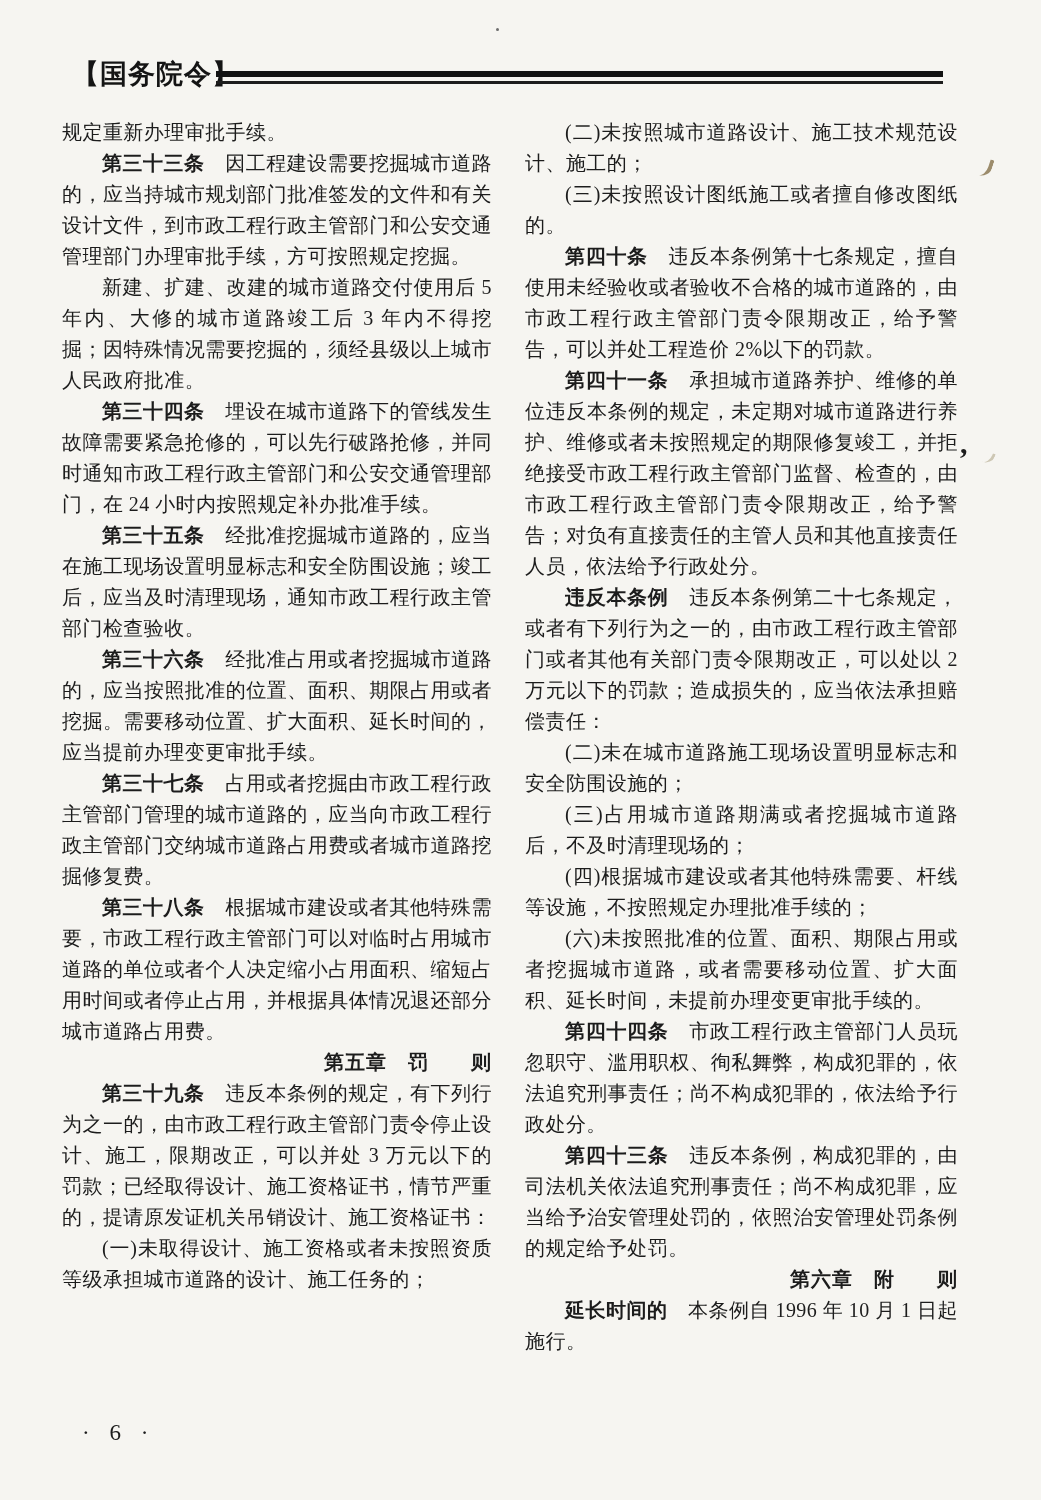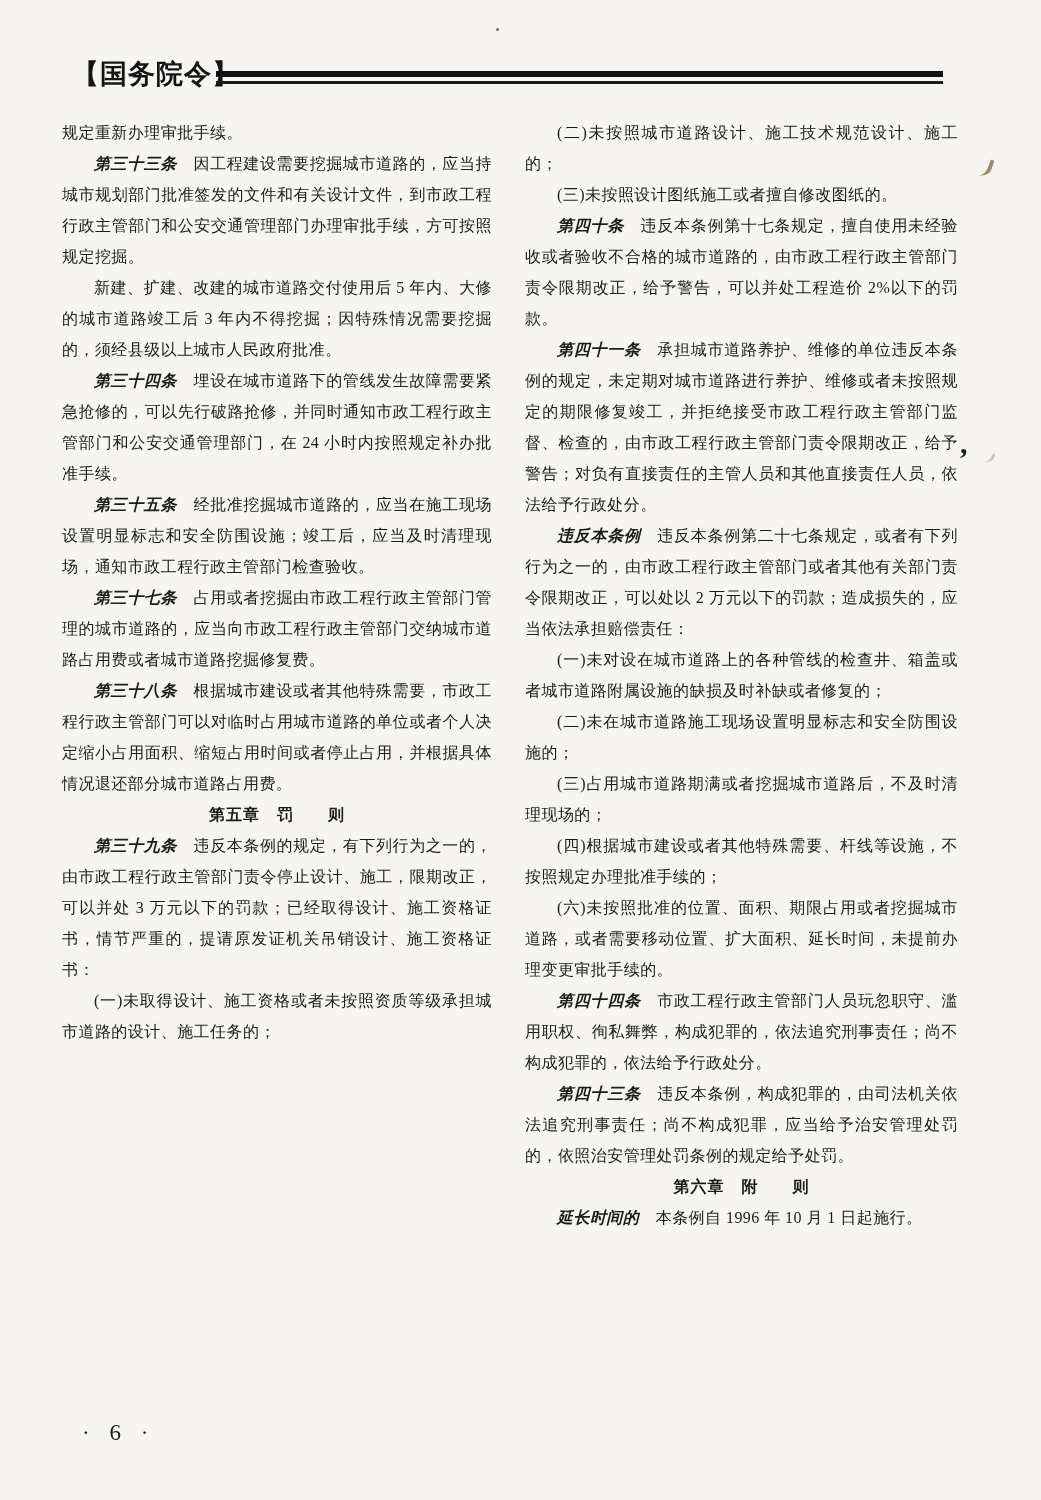--- a/index.html
+++ b/index.html
@@ -31,34 +31,34 @@
   }
   
   .columns {
     position: absolute; left: 62px; top: 117px;
     width: 896px; display: flex; gap: 33px;
   }
   .col { width: 430px; }
   .col-right { width: 433px; }
   .para {
     margin: 0;
-    font-size: 16px;
+    font-size: 20px;
     line-height: 31px;
     letter-spacing: 0.45px;
     text-align: justify;
     text-justify: inter-character;
     text-indent: 2em;
     color: #1c1c1c;
   }
   .para.cont { text-indent: 0; }
   .para.chapter {
-    text-indent: 0; text-align: center;
+    text-indent: 0; text-align: right;
     font-weight: 700; letter-spacing: 1px;
   }
-  .para .lead { font-weight: 700; font-style: italic; }
+  .para .lead { font-weight: 700; }
   
   .page-number {
     position: absolute; left: 82px; top: 1420px;
     font-size: 23px; letter-spacing: 7px; color: #1c1c1c;
   }
   
   .artifact-curl {
     position: absolute; left: 979px; top: 158px;
     width: 9px; height: 19px;
     border-right: 4px solid #8d7a55;
@@ -95,33 +95,33 @@
   <div class="rule-thick"></div>
   <div class="rule-thin"></div>
 
   <main class="columns">
     <section class="col col-left" id="col-left">
         <p class="para cont">规定重新办理审批手续。</p>
         <p class="para body"><span class="lead">第三十三条</span>　因工程建设需要挖掘城市道路的，应当持城市规划部门批准签发的文件和有关设计文件，到市政工程行政主管部门和公安交通管理部门办理审批手续，方可按照规定挖掘。</p>
         <p class="para body">新建、扩建、改建的城市道路交付使用后 5 年内、大修的城市道路竣工后 3 年内不得挖掘；因特殊情况需要挖掘的，须经县级以上城市人民政府批准。</p>
         <p class="para body"><span class="lead">第三十四条</span>　埋设在城市道路下的管线发生故障需要紧急抢修的，可以先行破路抢修，并同时通知市政工程行政主管部门和公安交通管理部门，在 24 小时内按照规定补办批准手续。</p>
         <p class="para body"><span class="lead">第三十五条</span>　经批准挖掘城市道路的，应当在施工现场设置明显标志和安全防围设施；竣工后，应当及时清理现场，通知市政工程行政主管部门检查验收。</p>
+        <p class="para body"><span class="lead">第三十六条</span>　经批准占用或者挖掘城市道路的，应当按照批准的位置、面积、期限占用或者挖掘。需要移动位置、扩大面积、延长时间的，应当提前办理变更审批手续。</p>
         <p class="para body"><span class="lead">第三十七条</span>　占用或者挖掘由市政工程行政主管部门管理的城市道路的，应当向市政工程行政主管部门交纳城市道路占用费或者城市道路挖掘修复费。</p>
         <p class="para body"><span class="lead">第三十八条</span>　根据城市建设或者其他特殊需要，市政工程行政主管部门可以对临时占用城市道路的单位或者个人决定缩小占用面积、缩短占用时间或者停止占用，并根据具体情况退还部分城市道路占用费。</p>
         <p class="para chapter">第五章　罚　　则</p>
         <p class="para body"><span class="lead">第三十九条</span>　违反本条例的规定，有下列行为之一的，由市政工程行政主管部门责令停止设计、施工，限期改正，可以并处 3 万元以下的罚款；已经取得设计、施工资格证书，情节严重的，提请原发证机关吊销设计、施工资格证书：</p>
         <p class="para body">(一)未取得设计、施工资格或者未按照资质等级承担城市道路的设计、施工任务的；</p>
       </section>
     <section class="col col-right" id="col-right">
         <p class="para body">(二)未按照城市道路设计、施工技术规范设计、施工的；</p>
         <p class="para body">(三)未按照设计图纸施工或者擅自修改图纸的。</p>
         <p class="para body"><span class="lead">第四十条</span>　违反本条例第十七条规定，擅自使用未经验收或者验收不合格的城市道路的，由市政工程行政主管部门责令限期改正，给予警告，可以并处工程造价 2%以下的罚款。</p>
         <p class="para body"><span class="lead">第四十一条</span>　承担城市道路养护、维修的单位违反本条例的规定，未定期对城市道路进行养护、维修或者未按照规定的期限修复竣工，并拒绝接受市政工程行政主管部门监督、检查的，由市政工程行政主管部门责令限期改正，给予警告；对负有直接责任的主管人员和其他直接责任人员，依法给予行政处分。</p>
         <p class="para body"><span class="lead">违反本条例</span>　违反本条例第二十七条规定，或者有下列行为之一的，由市政工程行政主管部门或者其他有关部门责令限期改正，可以处以 2 万元以下的罚款；造成损失的，应当依法承担赔偿责任：</p>
-        <p class="para body">(一)未对设在城市道路上的各种管线的检查井、箱盖或者城市道路附属设施的缺损及时补缺或者修复的；</p>
         <p class="para body">(二)未在城市道路施工现场设置明显标志和安全防围设施的；</p>
         <p class="para body">(三)占用城市道路期满或者挖掘城市道路后，不及时清理现场的；</p>
         <p class="para body">(四)根据城市建设或者其他特殊需要、杆线等设施，不按照规定办理批准手续的；</p>
         <p class="para body">(六)未按照批准的位置、面积、期限占用或者挖掘城市道路，或者需要移动位置、扩大面积、延长时间，未提前办理变更审批手续的。</p>
         <p class="para body"><span class="lead">第四十四条</span>　市政工程行政主管部门人员玩忽职守、滥用职权、徇私舞弊，构成犯罪的，依法追究刑事责任；尚不构成犯罪的，依法给予行政处分。</p>
         <p class="para body"><span class="lead">第四十三条</span>　违反本条例，构成犯罪的，由司法机关依法追究刑事责任；尚不构成犯罪，应当给予治安管理处罚的，依照治安管理处罚条例的规定给予处罚。</p>
         <p class="para chapter">第六章　附　　则</p>
         <p class="para body"><span class="lead">延长时间的</span>　本条例自 1996 年 10 月 1 日起施行。</p>
       </section>
   </main>

